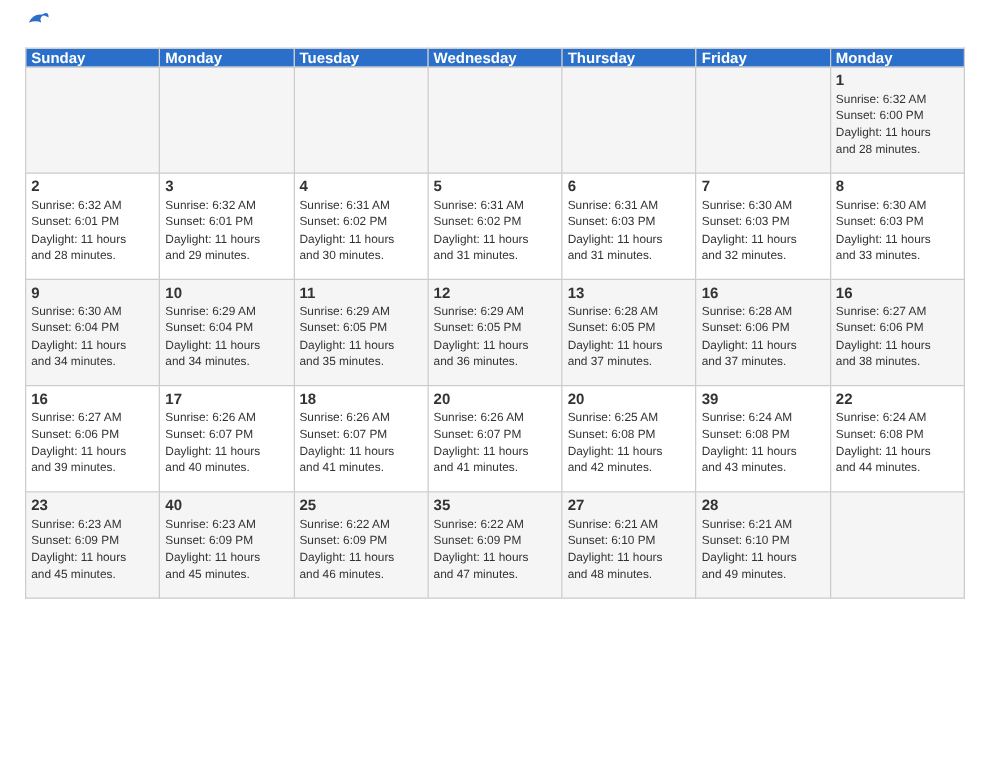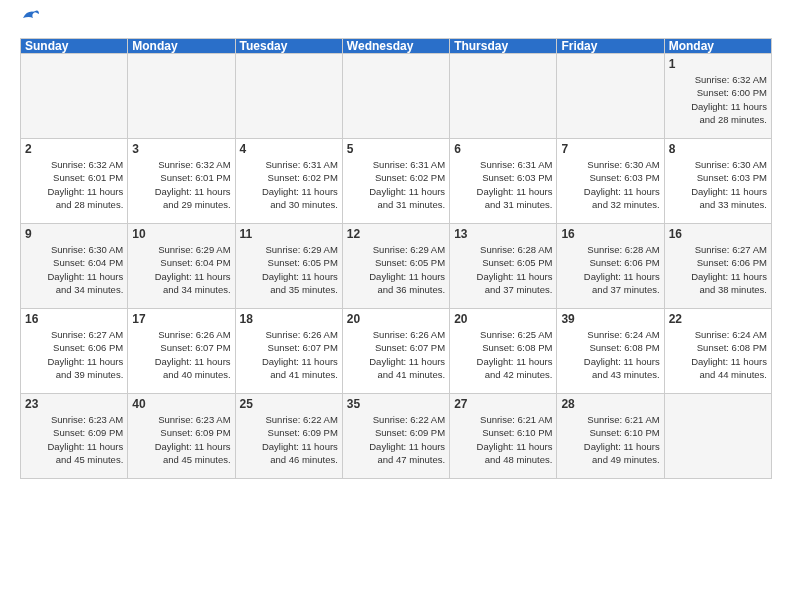--- a/index.html
+++ b/index.html
@@ -79,21 +79,20 @@
       font-size: 12px;
       font-weight: bold;
       color: #333;
       display: block;
       margin-bottom: 2px;
     }
     .day-info {
       font-size: 9.5px;
       line-height: 1.4;
       color: #333;
-      text-align: right;
     }
     .empty-cell {
       background: #f5f5f5;
     }
   </style>
 </head>
 <body>
 
 <div class="page">
   <div class="header">

